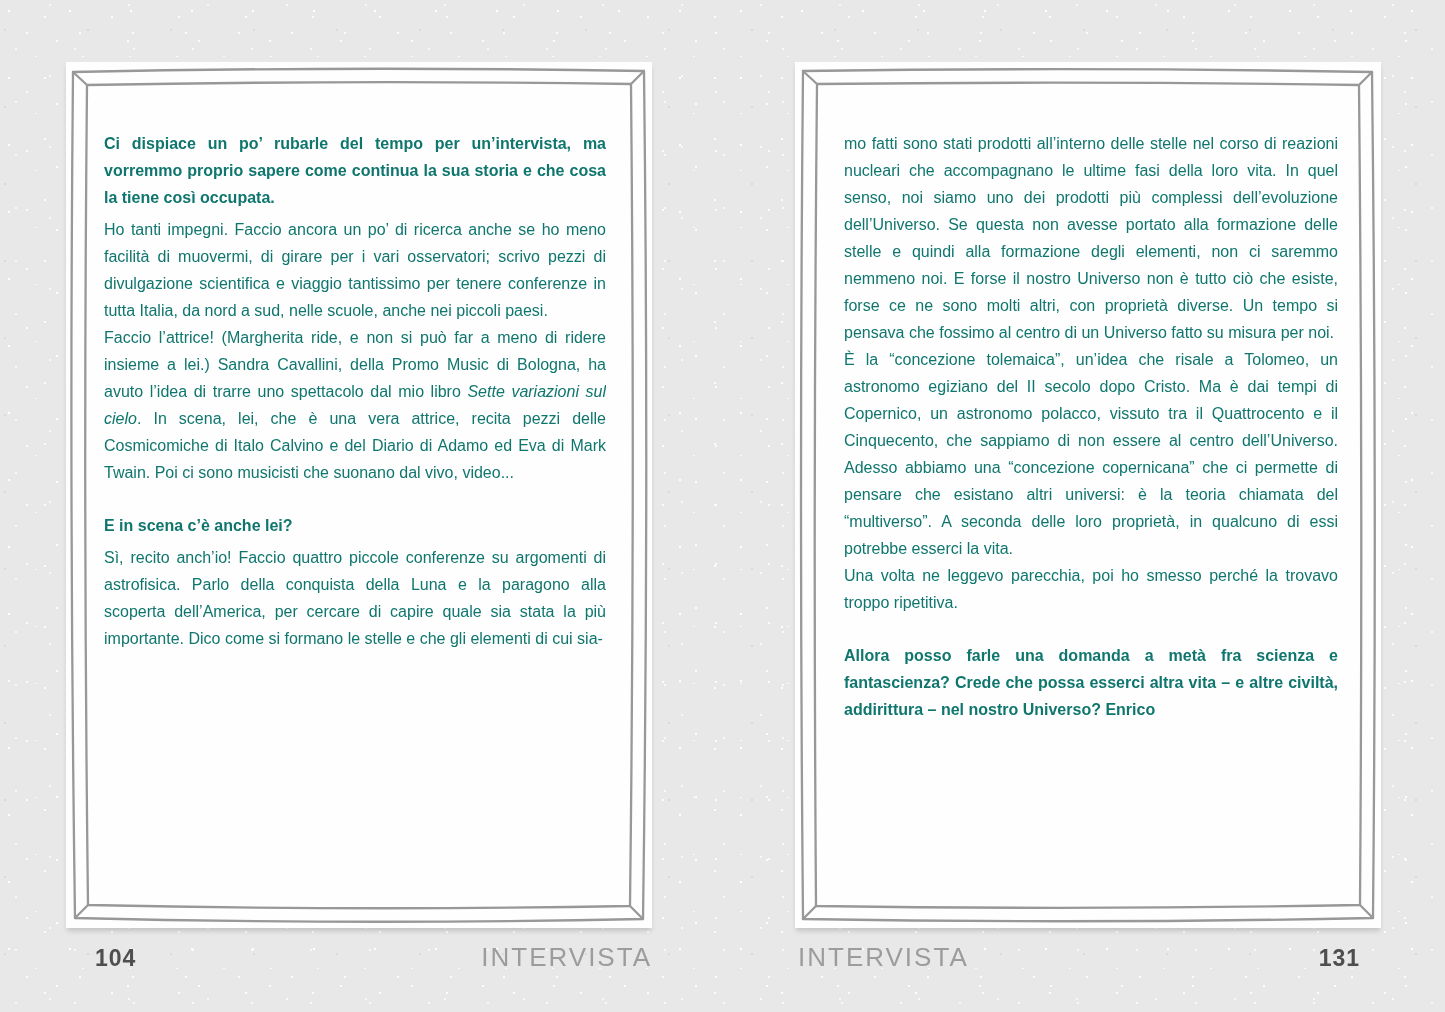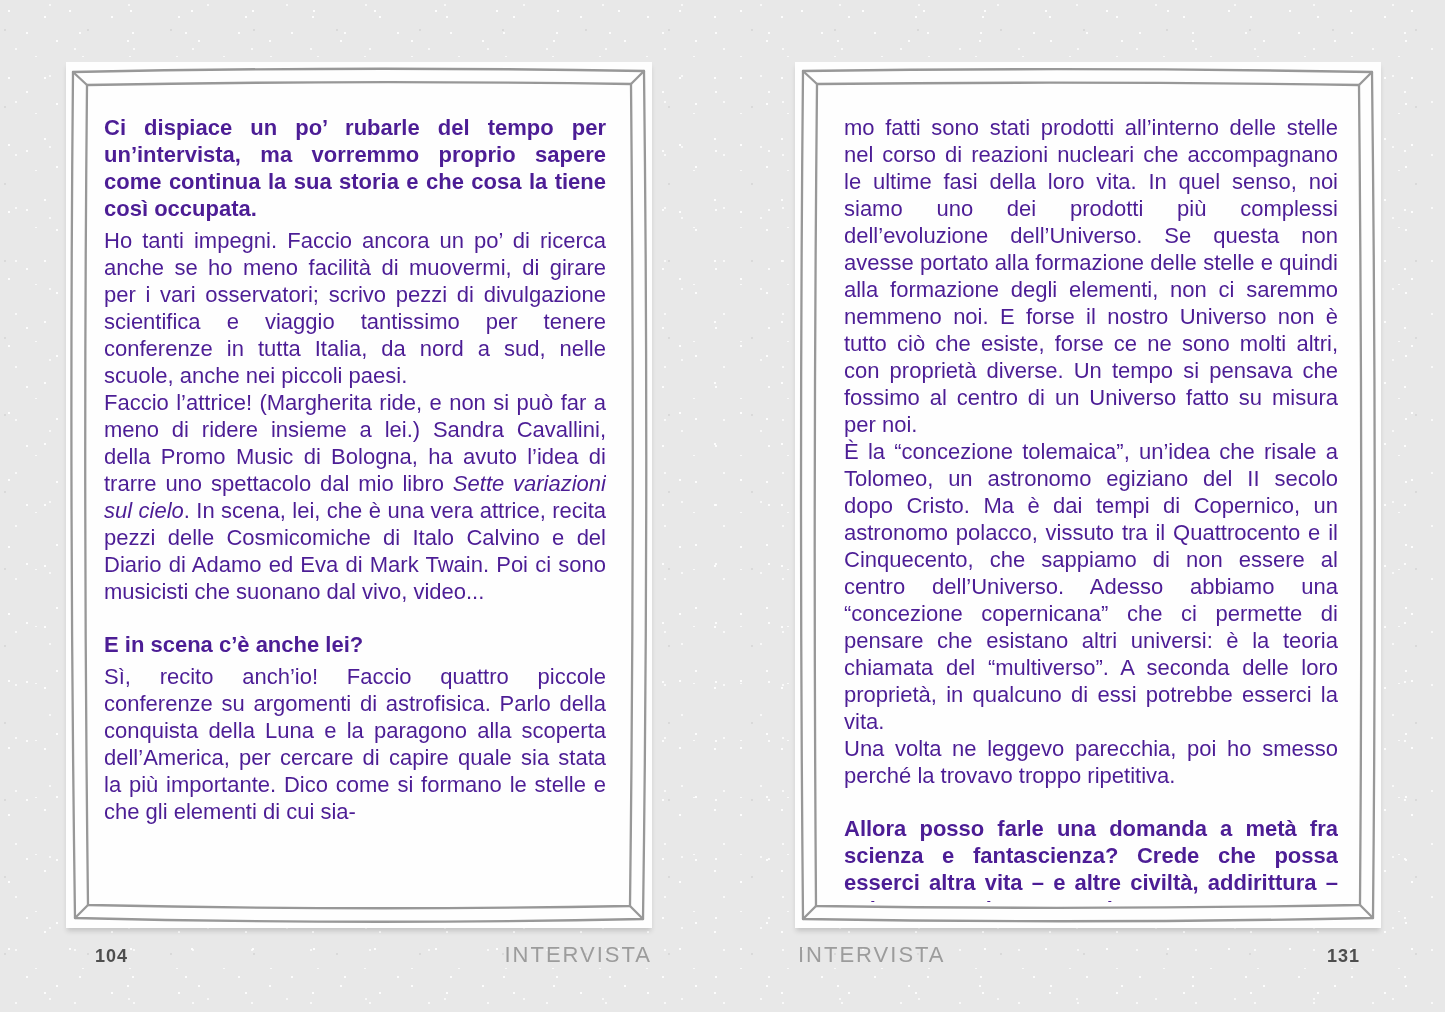--- a/index.html
+++ b/index.html
@@ -38,26 +38,26 @@
 
   .frame {
     position: absolute;
     left: 0; top: 0;
     width: 100%; height: 100%;
     pointer-events: none;
   }
 
   .content {
     position: absolute;
-    top: 52px;
+    top: 68px;
     bottom: 26px;
     overflow: hidden;
-    font-size: 22px;
+    font-size: 16px;
     line-height: 27px;
-    color: #4c1d95;
+    color: #0f766e;
     text-align: justify;
   }
   .page.left  .content { left: 38px; right: 46px; }
   .page.right .content { left: 49px; right: 43px; }
 
   .content p { margin: 0; }
   .content p.q { font-weight: 700; margin-bottom: 5px; }
   .content p.gap { margin-top: 26px; }
 
   .footer {
@@ -65,27 +65,27 @@
     top: 942px;
     height: 26px;
     display: flex;
     justify-content: space-between;
     align-items: baseline;
   }
   .footer.left  { left: 95px;  width: 557px; }
   .footer.right { left: 798px; width: 562px; }
 
   .page-num {
-    font-size: 18px;
+    font-size: 23px;
     font-weight: 700;
     color: #4e4e4e;
     letter-spacing: 1px;
   }
   .running-title {
-    font-size: 22px;
+    font-size: 26px;
     font-weight: 400;
     color: #9c9c9c;
     letter-spacing: 2px;
   }
 </style>
 </head>
 <body>
 
 <section class="page left">
   <svg class="frame" viewBox="0 0 586 866" fill="none" xmlns="http://www.w3.org/2000/svg">

